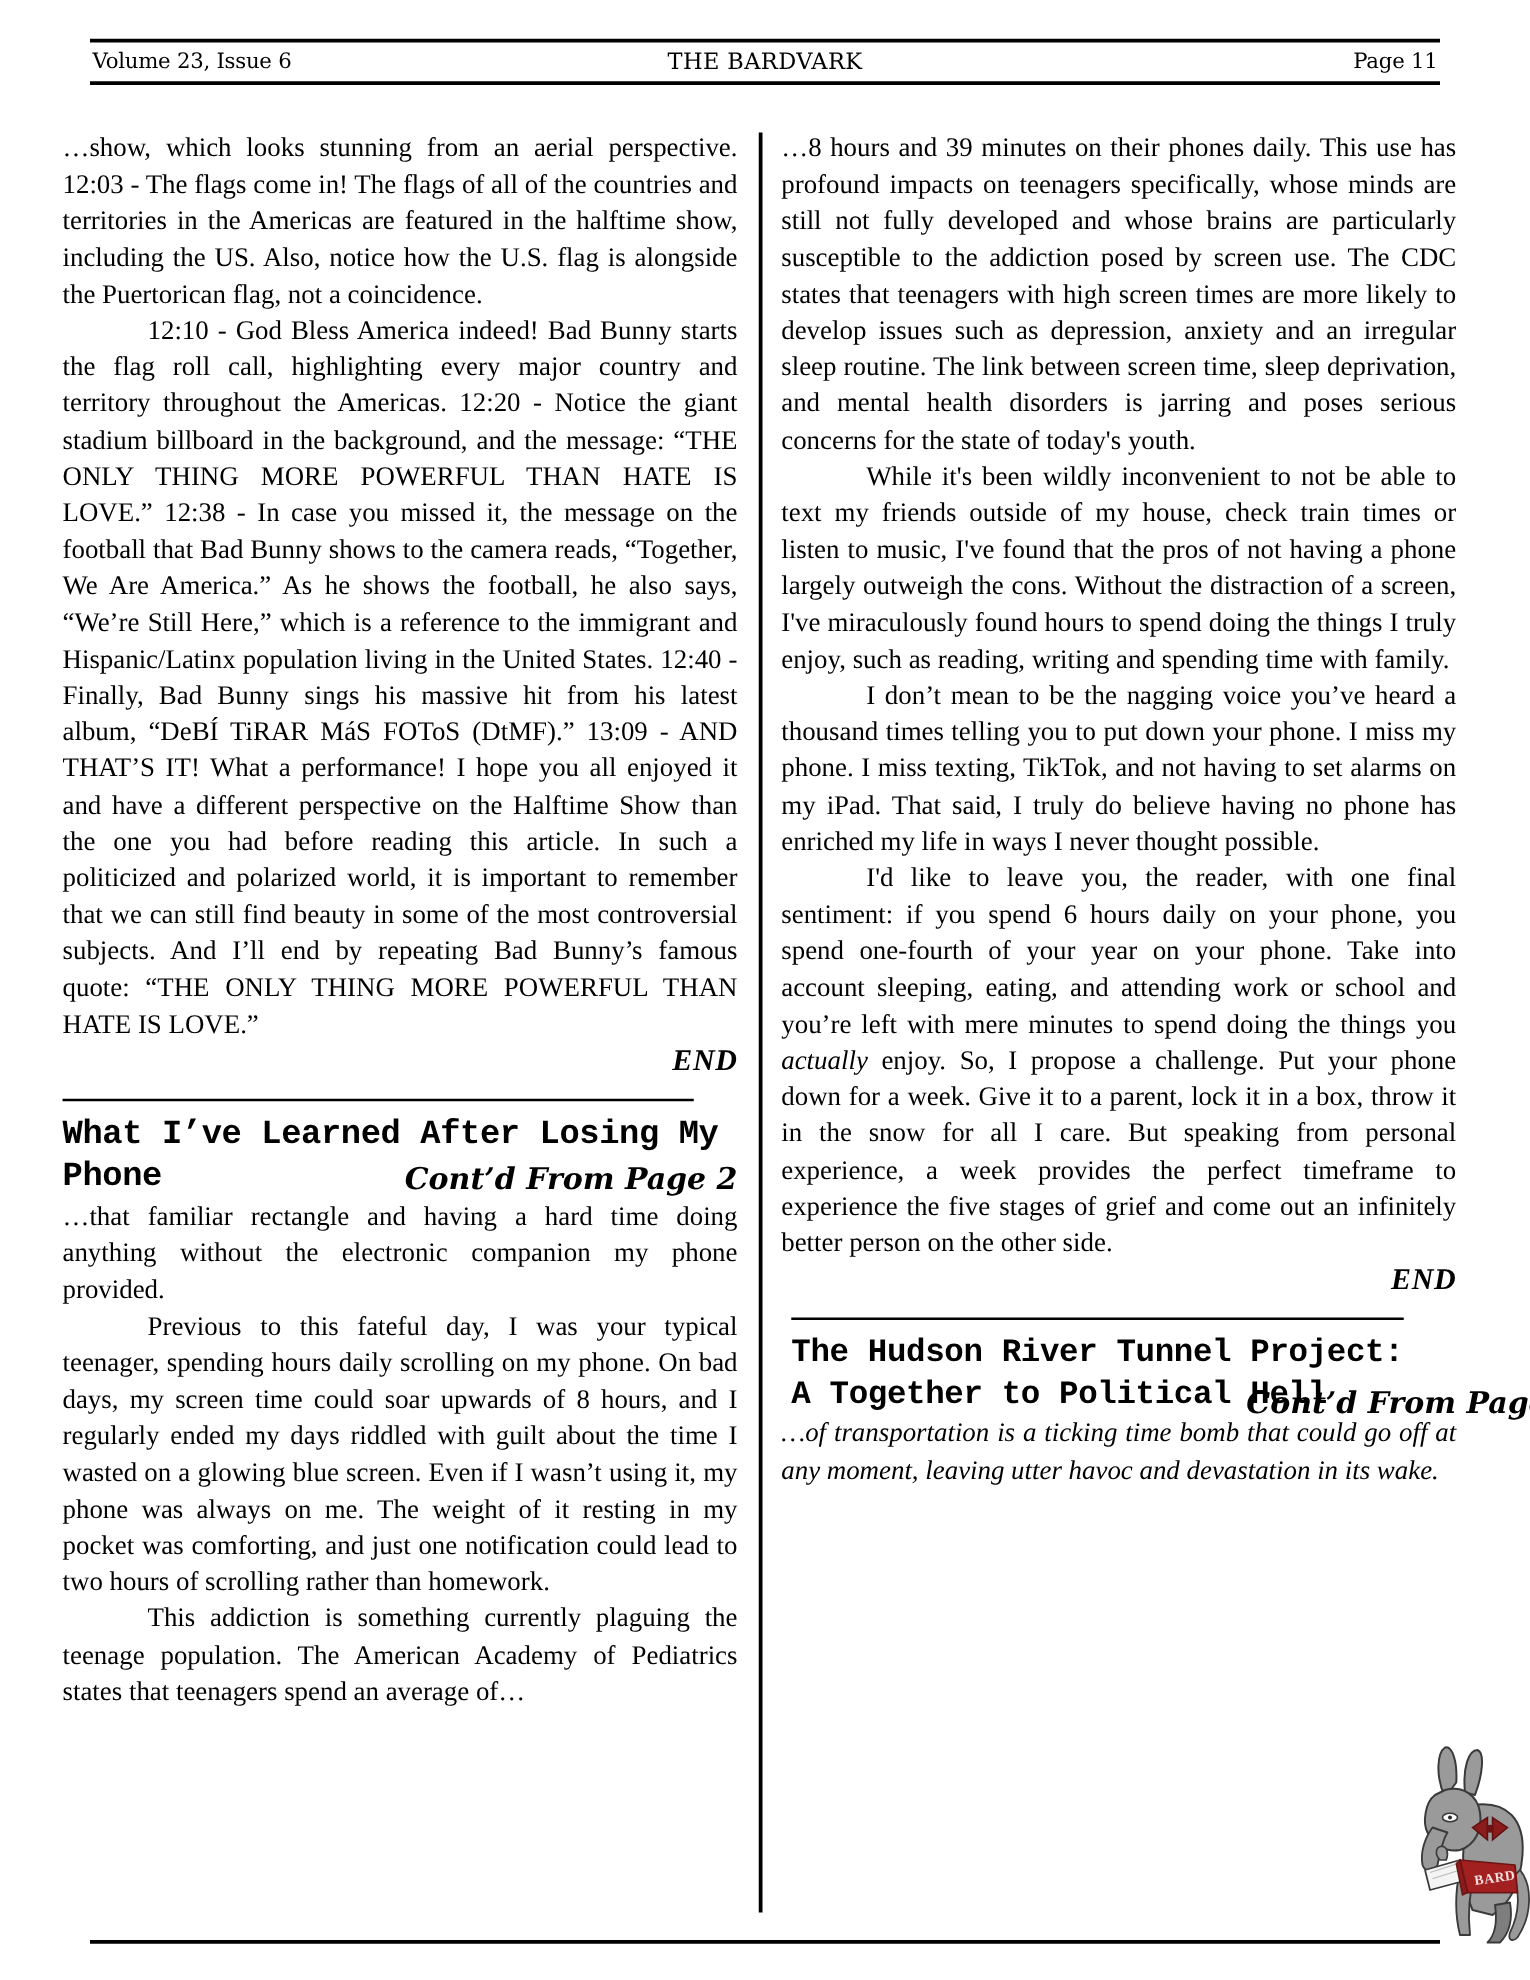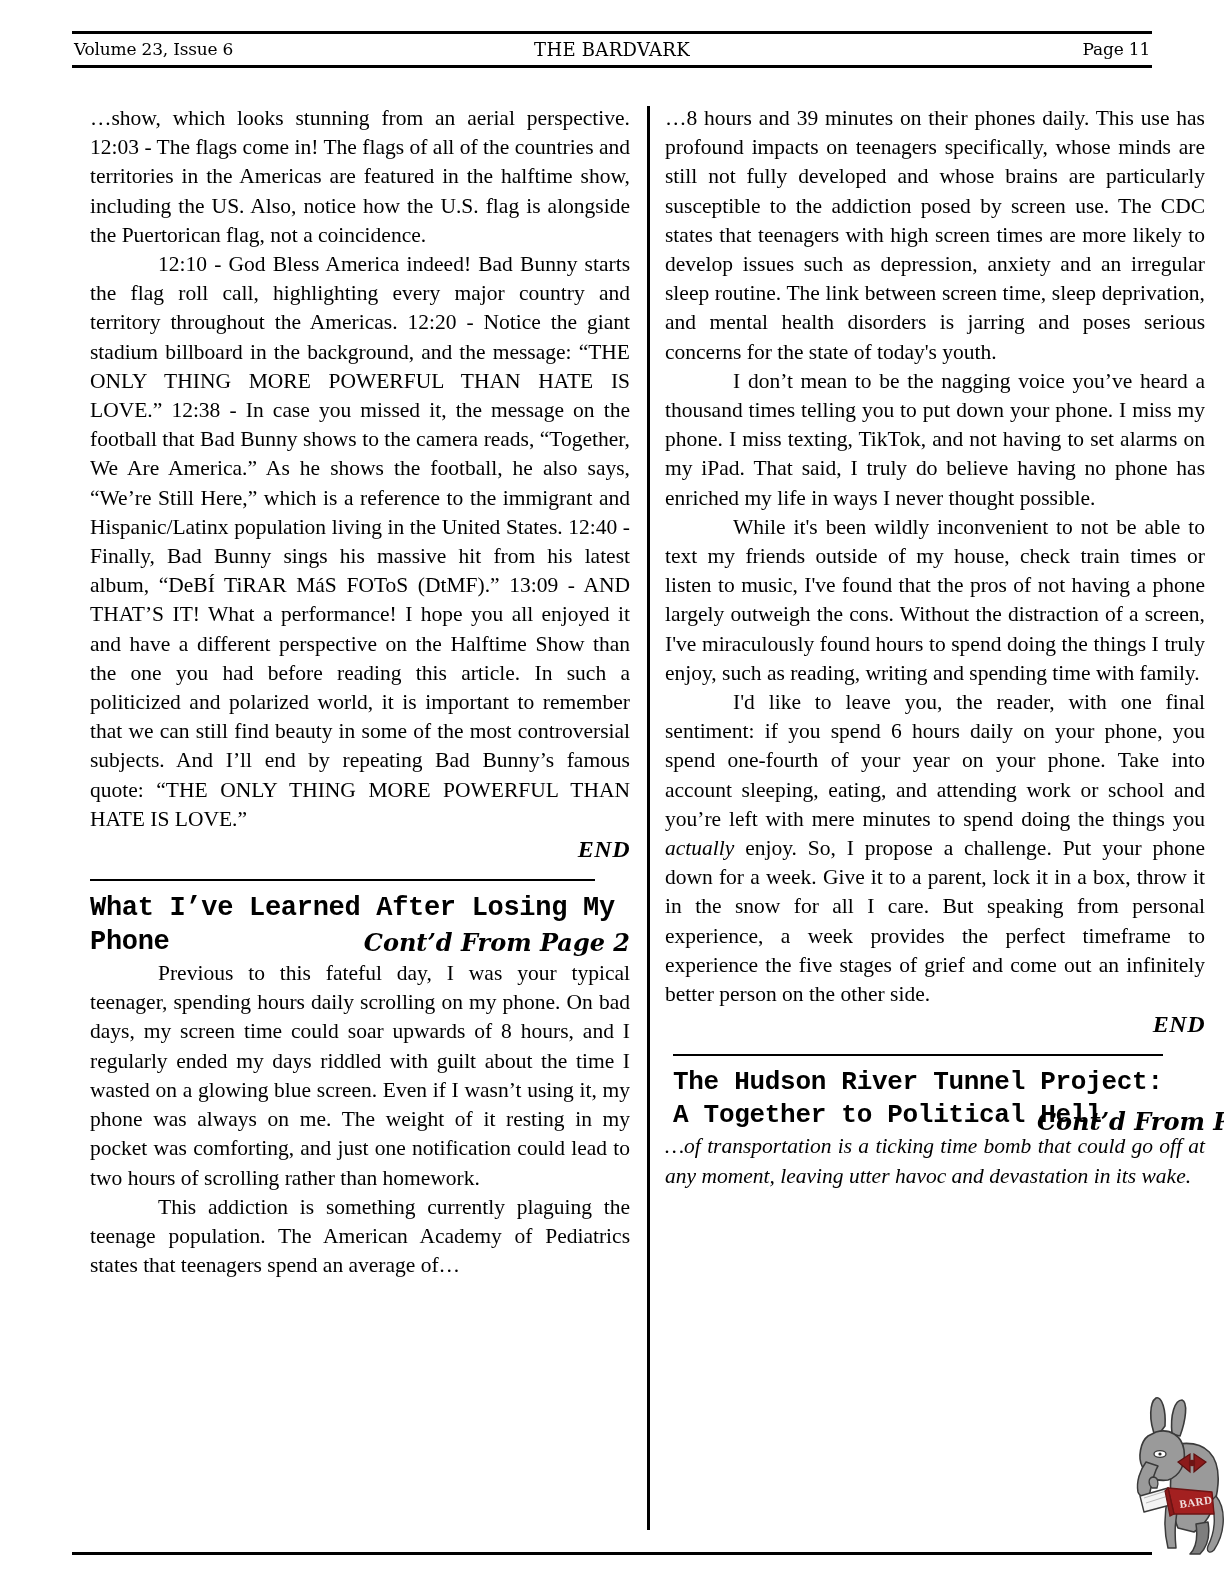--- a/index.html
+++ b/index.html
@@ -55,21 +55,20 @@
     justify-content: space-between;
   }
 
   
   #columns {
     position: absolute;
     left: 50px;
     top: 104px;
     width: 1135px;
     height: 1420px;
-    margin-left: 40px;
   }
   .col {
     position: absolute;
     top: 0;
     width: 540px;
   }
   .col-left  { left: 0px; }
   .col-right { left: 575px; }
 
   #col-divider {
@@ -191,32 +190,33 @@
       <p class="endmark">END</p>
     </article>
 
     <hr class="art-sep">
 
     <article>
       <div class="head-row">
         <h2 class="headline">What I’ve Learned After Losing My Phone</h2>
         <span class="contd contd-left">Cont’d From Page 2</span>
       </div>
+      <p class="body noindent after-head">…that familiar rectangle and having a hard time doing anything without the electronic companion my phone provided.</p>
       <p class="body indent">Previous to this fateful day, I was your typical teenager, spending hours daily scrolling on my phone. On bad days, my screen time could soar upwards of 8 hours, and I regularly ended my days riddled with guilt about the time I wasted on a glowing blue screen. Even if I wasn’t using it, my phone was always on me. The weight of it resting in my pocket was comforting, and just one notification could lead to two hours of scrolling rather than homework.</p>
       <p class="body indent">This addiction is something currently plaguing the teenage population. The American Academy of Pediatrics states that teenagers spend an average of…</p>
     </article>
 
   </div>
 
   <div class="col col-right">
 
     <article>
       <p class="body noindent">…8 hours and 39 minutes on their phones daily. This use has profound impacts on teenagers specifically, whose minds are still not fully developed and whose brains are particularly susceptible to the addiction posed by screen use. The CDC states that teenagers with high screen times are more likely to develop issues such as depression, anxiety and an irregular sleep routine. The link between screen time, sleep deprivation, and mental health disorders is jarring and poses serious concerns for the state of today's youth.</p>
+      <p class="body indent">While it's been wildly inconvenient to not be able to text my friends outside of my house, check train times or listen to music, I've found that the pros of not having a phone largely outweigh the cons. Without the distraction of a screen, I've miraculously found hours to spend doing the things I truly enjoy, such as reading, writing and spending time with family.</p>
       <p class="body indent">I don’t mean to be the nagging voice you’ve heard a thousand times telling you to put down your phone.  I miss my phone. I miss texting, TikTok, and not having to set alarms on my iPad. That said, I truly do believe having no phone has enriched my life in ways I never thought possible.</p>
-      <p class="body indent">While it's been wildly inconvenient to not be able to text my friends outside of my house, check train times or listen to music, I've found that the pros of not having a phone largely outweigh the cons. Without the distraction of a screen, I've miraculously found hours to spend doing the things I truly enjoy, such as reading, writing and spending time with family.</p>
       <p class="body indent"><span>I'd like to leave you, the reader, with one final sentiment: if you spend 6 hours daily on your phone, you spend one-fourth of your year on your phone. Take into account sleeping, eating, and attending work or school and you’re left with mere minutes to spend doing the things you </span><em>actually</em><span> enjoy. So, I propose a challenge. Put your phone down for a week. Give it to a parent, lock it in a box, throw it in the snow for all I care. But speaking from personal experience, a week provides the perfect timeframe to experience the five stages of grief and come out an infinitely better person on the other side.</span></p>
       <p class="endmark">END</p>
     </article>
 
     <hr class="art-sep right">
 
     <article>
       <div class="head-row">
         <h2 class="headline right">
           <span>The Hudson River Tunnel Project:</span><br>

